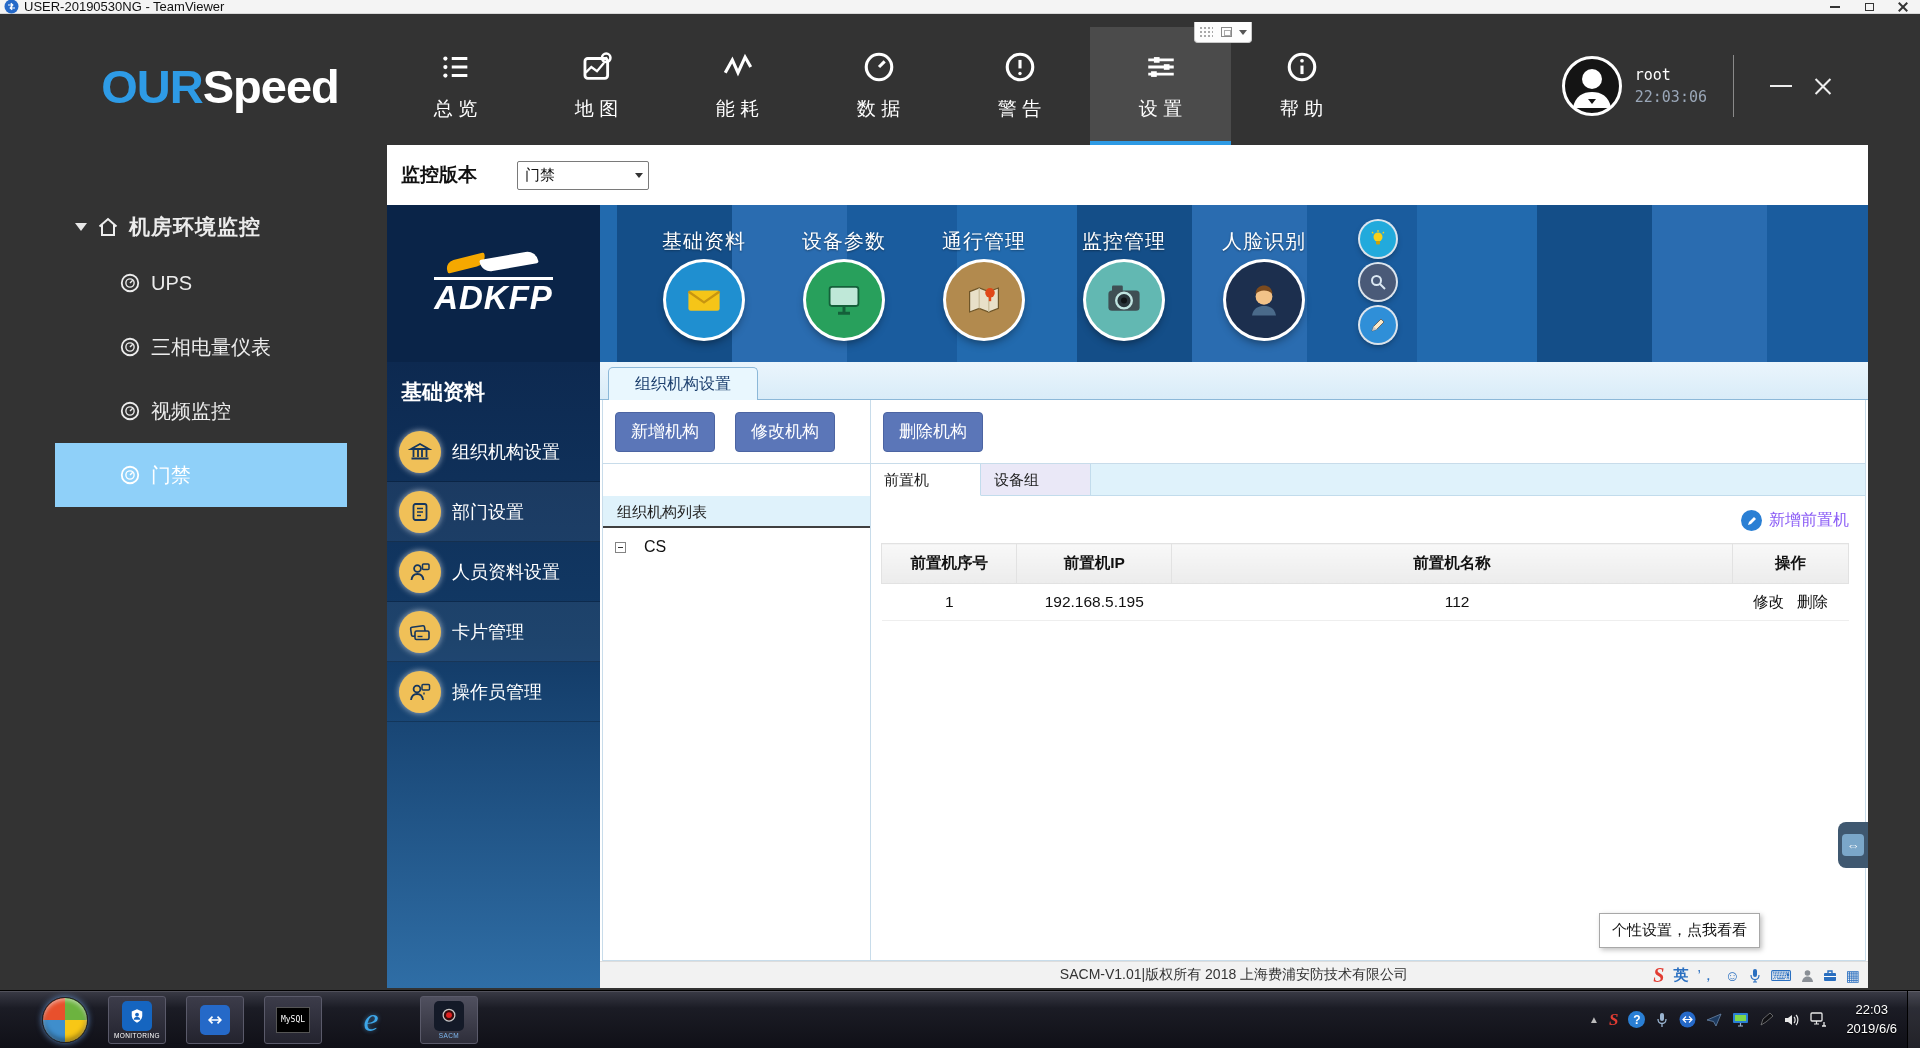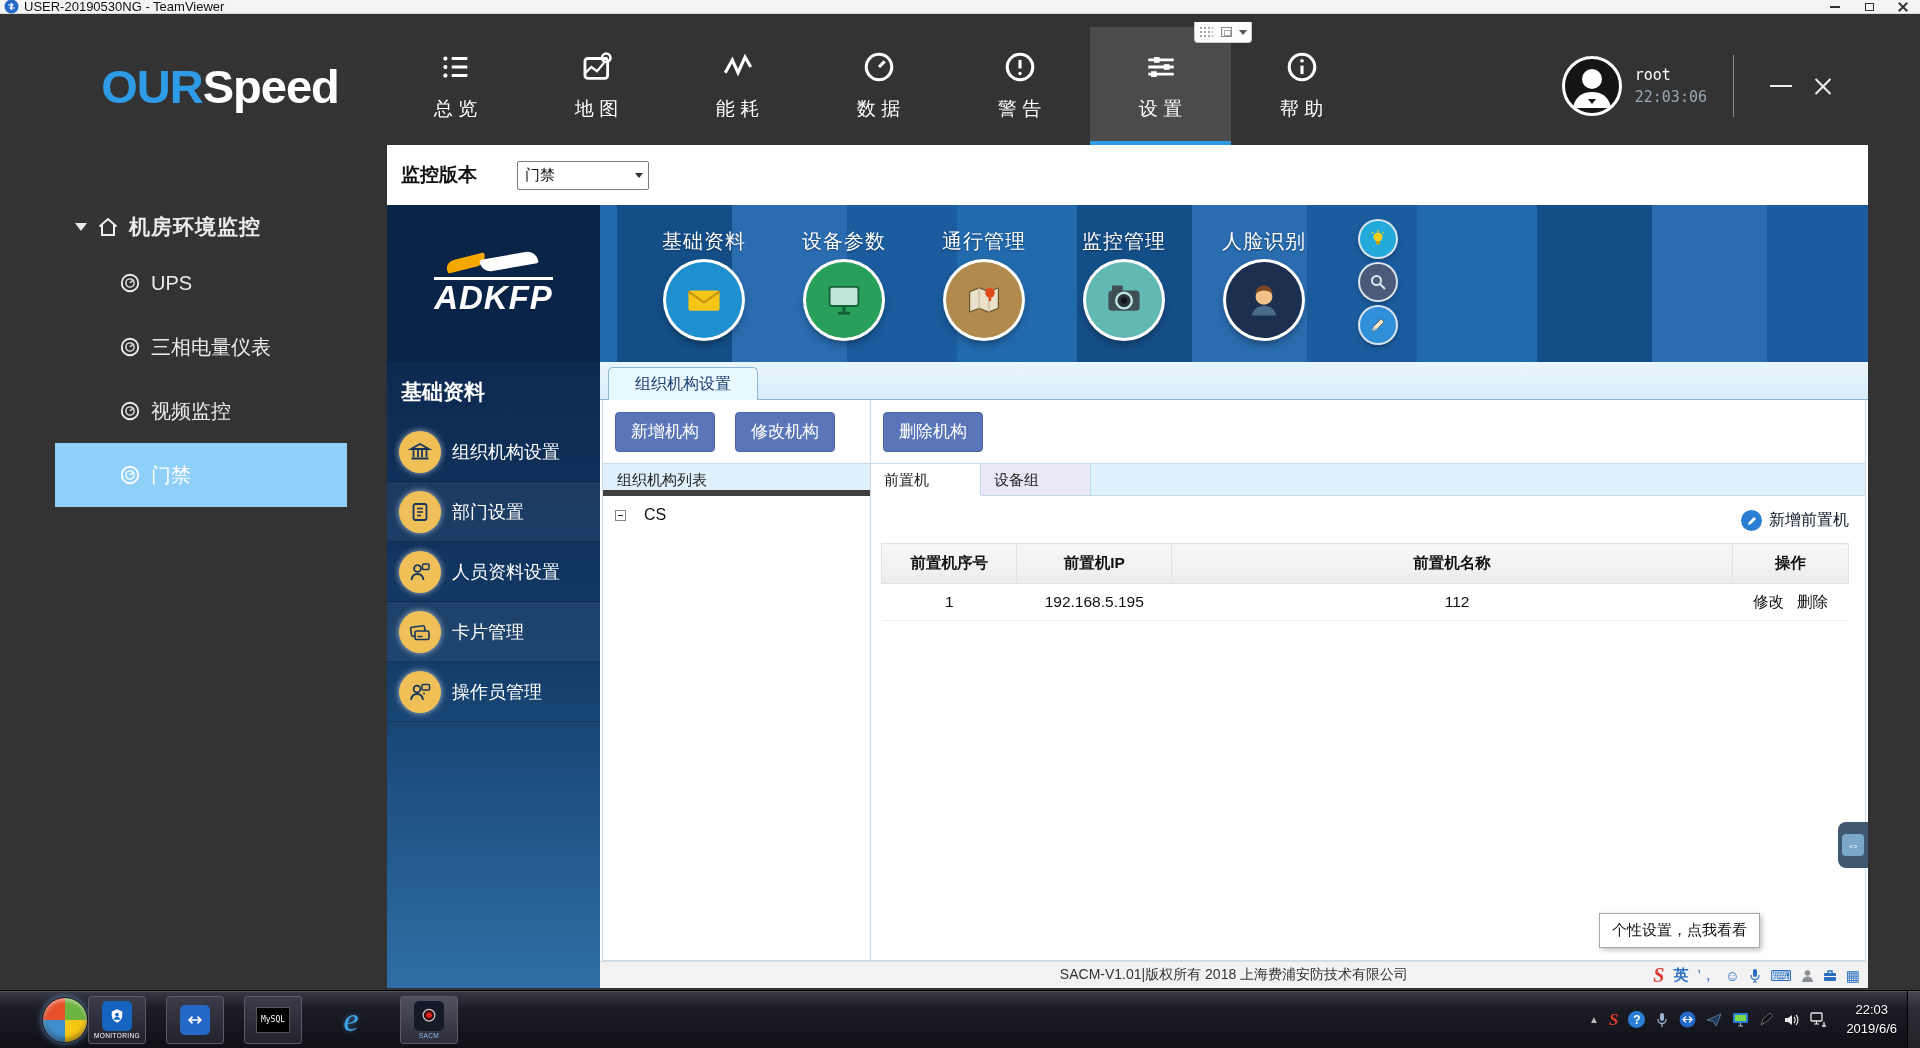--- a/index.html
+++ b/index.html
@@ -125,38 +125,38 @@
 
   .ws-main { flex:1; display:flex; flex-direction:column; border:1px solid #c8dcea; border-top:none; margin:0 2px; }
   .toolbar-row { height:64px; display:flex; border-bottom:1px solid #c8dcea; }
   .toolbar-left { width:268px; border-right:1px solid #c8dcea; display:flex; align-items:center; padding-left:12px; gap:20px; }
   .toolbar-right { flex:1; display:flex; align-items:center; padding-left:12px; }
   .btn { height:40px; padding:0 15px; background:#5b76b8; border:1px solid #4c64a2; border-radius:4px;
     color:#fff; font-size:17px; display:flex; align-items:center; cursor:pointer; }
 
   .panels { flex:1; display:flex; }
   .left-panel { width:268px; border-right:1px solid #c8dcea; display:flex; flex-direction:column; }
-  .lp-header { height:32px; background:#dff2fb; border-bottom:6px solid #404040; line-height:31px;
-    padding-left:14px; font-size:15px; color:#222; }
+  .lp-header { height:32px; background:#dff2fb; border-bottom:2px solid #404040; line-height:31px;
+    padding-left:14px; font-size:15px; color:#222;margin-top:32px; }
   .lp-body { flex:1; padding:10px 0 0 12px; }
   .tree-node { display:flex; align-items:center; gap:18px; cursor:pointer; }
   .expander { width:11px; height:11px; border:1px solid #848484; background:#fff; position:relative; }
   .expander:after { content:""; position:absolute; left:2px; top:4px; width:5px; height:1px; background:#333; }
   .tree-label { font-size:16px; color:#111; }
 
   .right-panel { flex:1; display:flex; flex-direction:column; }
   .rp-tabs { height:32px; background:#dff2fb; border-bottom:1px solid #c2dcec; display:flex; }
   .rp-tab { width:110px; line-height:31px; padding-left:13px; font-size:15px; color:#222;
     border-right:1px solid #c2dcec; cursor:pointer; }
   .rp-tab.active { background:#fff; border-bottom:1px solid #fff; margin-bottom:-1px; }
   .rp-tab.alt { background:#eae8f7; }
   .rp-body { flex:1; padding:14px 16px 0 10px; }
   .add-row { display:flex; justify-content:flex-end; align-items:center; gap:7px; margin-bottom:12px; cursor:pointer; }
   .add-circle { width:21px; height:21px; border-radius:50%; background:#2a7fd4; display:flex; align-items:center; justify-content:center; }
-  .add-text { font-size:16px; color:#0f172a; }
+  .add-text { font-size:16px; color:#8b5cf6; }
 
   table.fm { width:100%; border-collapse:collapse; table-layout:fixed; font-size:15.5px; color:#111; }
   table.fm th { background:linear-gradient(180deg,#f8f8f8,#ececec); border:1px solid #e2e2e2;
     height:40px; font-weight:bold; }
   table.fm td { height:37px; border-bottom:1px solid #eee; text-align:center; }
   td.cell-name { text-align:left; padding-left:10px; }
   .op-links { display:flex; justify-content:center; gap:13px; }
   .op-links span { cursor:pointer; }
 
   .ws-footer { height:27px; background:#f2f2f2; border-top:1px solid #ddd; display:flex;
@@ -176,21 +176,21 @@
 
   
   .taskbar { position:absolute; left:0; top:990px; width:1920px; height:58px;
     background:linear-gradient(180deg,#3a3b46 0%, #1b1c25 30%, #101017 100%);
     border-top:1px solid #000; box-shadow:inset 0 1px 0 rgba(255,255,255,.12);
     display:flex; align-items:center; z-index:60; }
   .start-orb { width:46px; height:46px; margin-left:42px; border-radius:50%;
     background:conic-gradient(#6cb33f 0 90deg, #f8c716 90deg 180deg, #3f8ecc 180deg 270deg, #e8502c 270deg 360deg);
     box-shadow:0 0 6px rgba(120,180,255,.7), inset 0 2px 4px rgba(255,255,255,.55), inset 0 -3px 5px rgba(0,0,0,.4);
     border:1px solid #222; cursor:pointer; }
-  .task-icons { display:flex; gap:20px; margin-left:0;align-items:flex-end; }
+  .task-icons { display:flex; gap:20px; margin-left:20px;align-items:flex-end; }
   .task-slot { width:58px; height:48px; display:flex; flex-direction:column; align-items:center;
     justify-content:center; border-radius:3px; cursor:pointer; }
   .task-slot.open { border:1px solid #5a5a6a; background:linear-gradient(180deg,#3c3c4a,#23232e); }
   .task-slot.hot { background:linear-gradient(180deg,#50505f,#2e2e3a); }
   .ticon-box { width:30px; height:30px; border-radius:5px; display:flex; align-items:center; justify-content:center; }
   .cap { font-size:6.5px; color:#fff; margin-top:1px; letter-spacing:.4px; }
   .cap-blue { color:#7db8f0; }
   .mysql-box { width:34px; height:26px; background:#000; border:1px solid #555; color:#fff;
     font-family:"DejaVu Sans Mono", monospace; font-size:8px; display:flex; align-items:center; justify-content:center; }
   .ie-e { font-family:"Liberation Serif", serif; font-style:italic; font-size:34px; color:#3da6e8;

